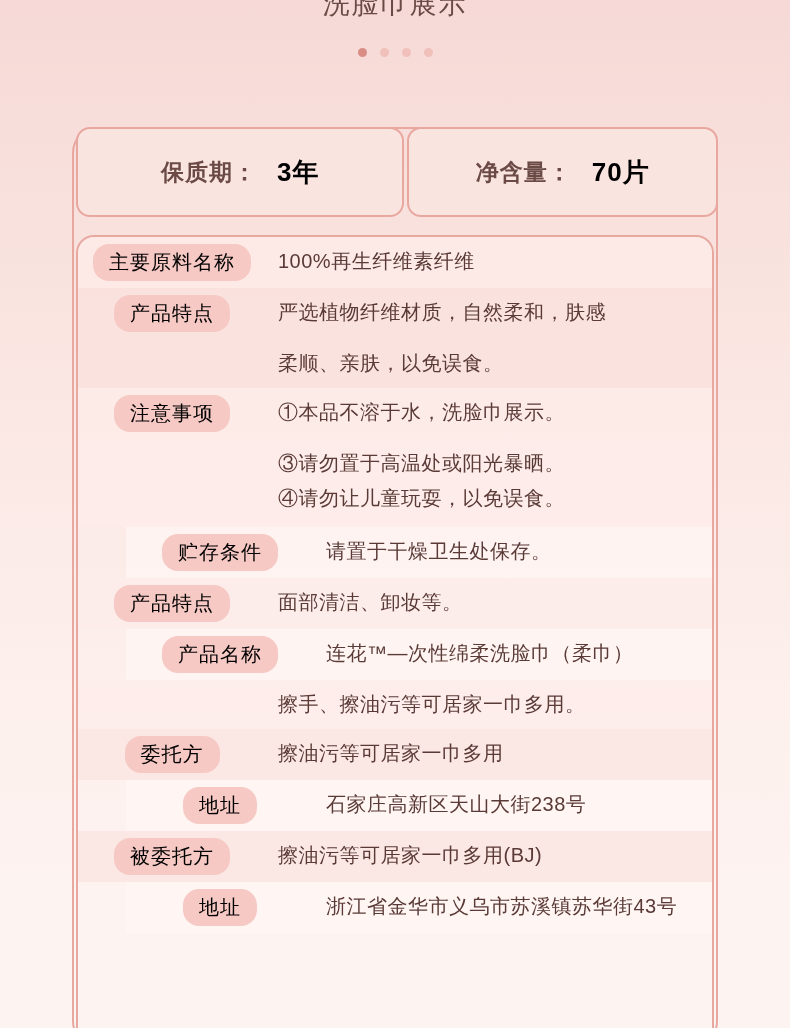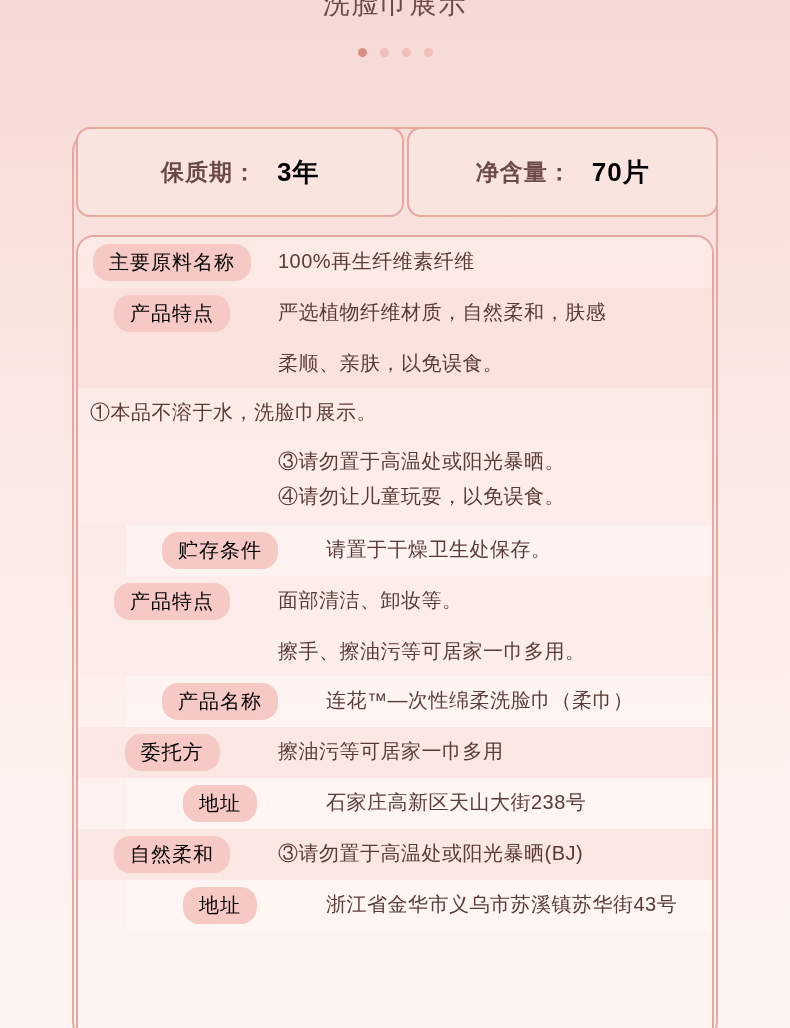--- a/index.html
+++ b/index.html
@@ -204,20 +204,23 @@
   </div>
 
   <div class="row shade-b">
     <div class="cell-label empty">
       <span class="pill"></span>
     </div>
     <div class="cell-value">柔顺、亲肤，以免误食。</div>
   </div>
 
   <div class="row shade-a">
+    <div class="cell-label">
+      <span class="pill">注意事项</span>
+    </div>
     <div class="cell-value">①本品不溶于水，洗脸巾展示。</div>
   </div>
 
   <div class="row shade-a">
     <div class="cell-label empty">
       <span class="pill"></span>
     </div>
     <div class="cell-value list">
       <p>③请勿置于高温处或阳光暴晒。</p>
       <p>④请勿让儿童玩耍，以免误食。</p>
@@ -231,53 +234,53 @@
     <div class="cell-value">请置于干燥卫生处保存。</div>
   </div>
 
   <div class="row shade-a">
     <div class="cell-label">
       <span class="pill">产品特点</span>
     </div>
     <div class="cell-value">面部清洁、卸妆等。</div>
   </div>
 
+  <div class="row shade-c">
+    <div class="cell-label">
+      <span class="pill">产品名称</span>
+    </div>
+    <div class="cell-value">连花™—次性绵柔洗脸巾（柔巾）</div>
+  </div>
+
   <div class="row shade-a">
     <div class="cell-label empty">
       <span class="pill"></span>
     </div>
     <div class="cell-value">擦手、擦油污等可居家一巾多用。</div>
   </div>
 
+  <div class="row shade-b">
+    <div class="cell-label">
+      <span class="pill">委托方</span>
+    </div>
+    <div class="cell-value">擦油污等可居家一巾多用</div>
+  </div>
+
   <div class="row shade-c">
     <div class="cell-label">
-      <span class="pill">产品名称</span>
-    </div>
-    <div class="cell-value">连花™—次性绵柔洗脸巾（柔巾）</div>
-  </div>
-
-  <div class="row shade-b">
-    <div class="cell-label">
-      <span class="pill">委托方</span>
-    </div>
-    <div class="cell-value">擦油污等可居家一巾多用</div>
-  </div>
-
-  <div class="row shade-c">
-    <div class="cell-label">
       <span class="pill">地址</span>
     </div>
     <div class="cell-value">石家庄高新区天山大街238号</div>
   </div>
 
   <div class="row shade-b">
     <div class="cell-label">
-      <span class="pill">自然柔和</span>
-    </div>
-    <div class="cell-value">③请勿置于高温处或阳光暴晒(BJ)</div>
+      <span class="pill">被委托方</span>
+    </div>
+    <div class="cell-value">擦油污等可居家一巾多用(BJ)</div>
   </div>
 
   <div class="row shade-c cut">
     <div class="cell-label">
       <span class="pill">地址</span>
     </div>
     <div class="cell-value">浙江省金华市义乌市苏溪镇苏华街43号</div>
   </div>
 
 </div>

